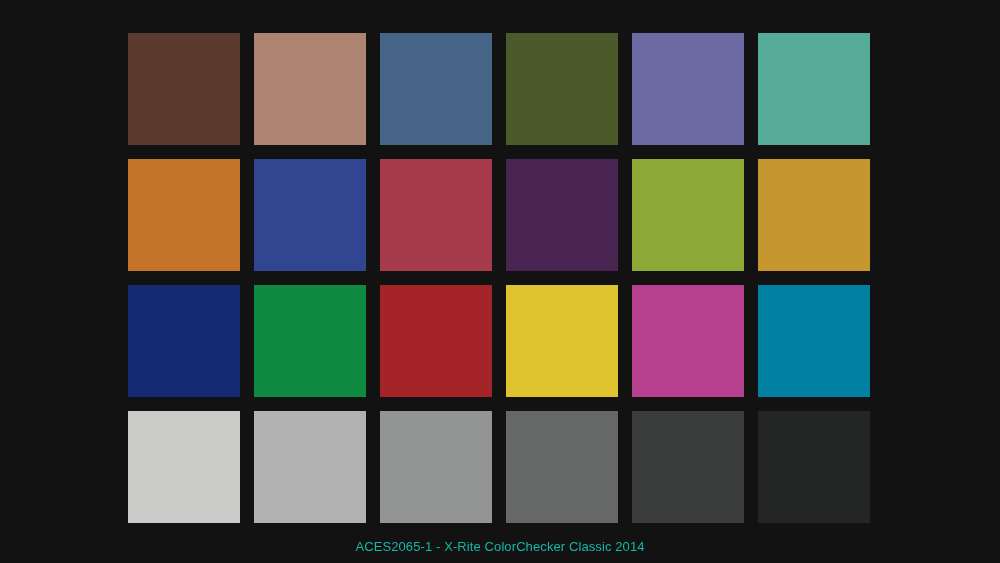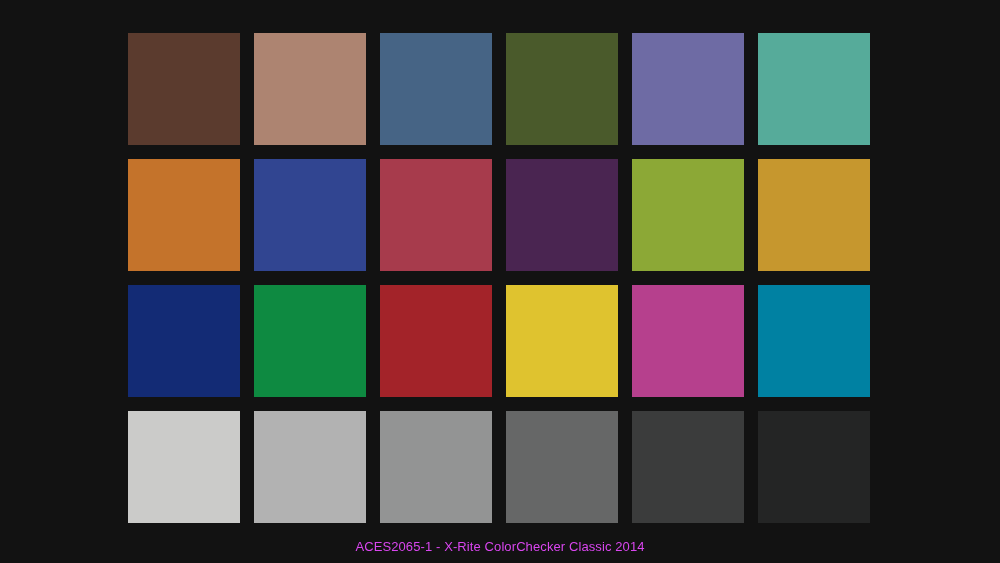--- a/index.html
+++ b/index.html
@@ -86,16 +86,16 @@
         <div class="patch" style="background: rgb(182, 64, 141); grid-area: 3 / 5;"></div>
         <div class="patch" style="background: rgb(0, 129, 162); grid-area: 3 / 6;"></div>
         <div class="patch" style="background: rgb(203, 203, 201); grid-area: 4 / 1;"></div>
         <div class="patch" style="background: rgb(178, 178, 178); grid-area: 4 / 2;"></div>
         <div class="patch" style="background: rgb(147, 148, 148); grid-area: 4 / 3;"></div>
         <div class="patch" style="background: rgb(102, 103, 103); grid-area: 4 / 4;"></div>
         <div class="patch" style="background: rgb(59, 60, 60); grid-area: 4 / 5;"></div>
         <div class="patch" style="background: rgb(36, 37, 37); grid-area: 4 / 6;"></div>
       </div>
 
-    <div id="caption" style="color: #d946ef;">ACES2065-1 - X-Rite ColorChecker Classic 2014</div>
+    <div id="caption" style="color: #14b8a6;">ACES2065-1 - X-Rite ColorChecker Classic 2014</div>
 
   </div>
 </div>
 
 </body></html>

